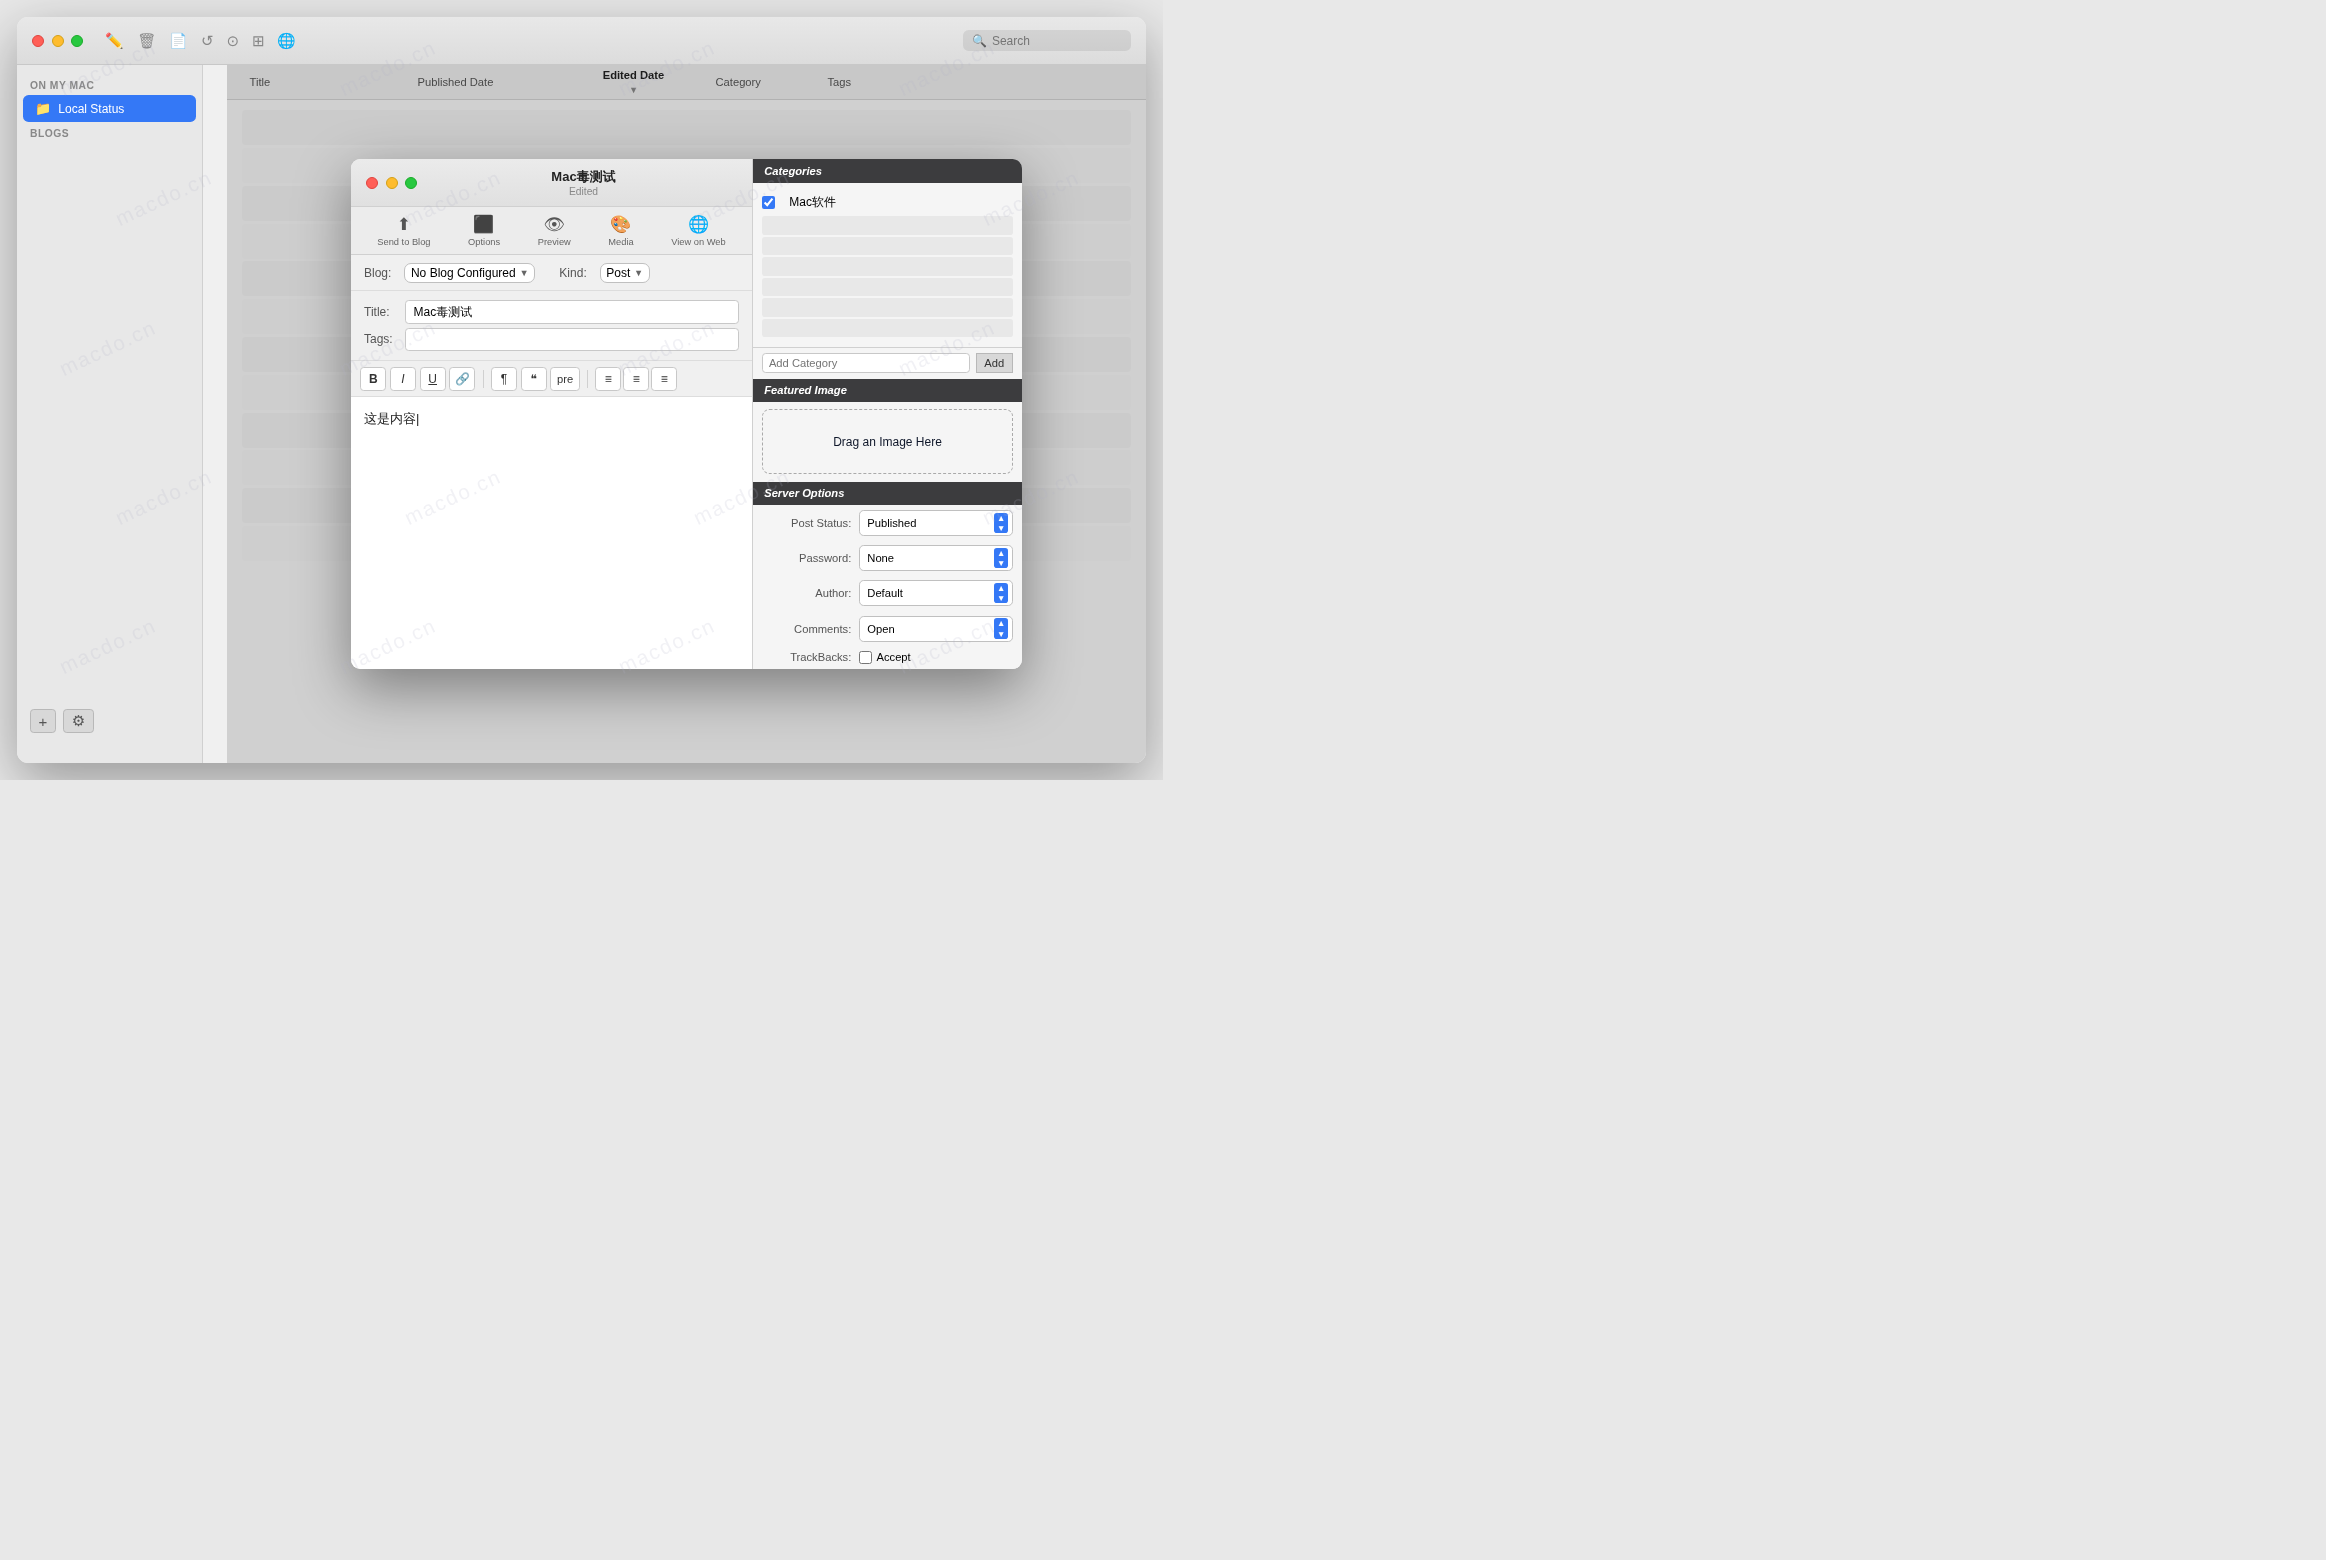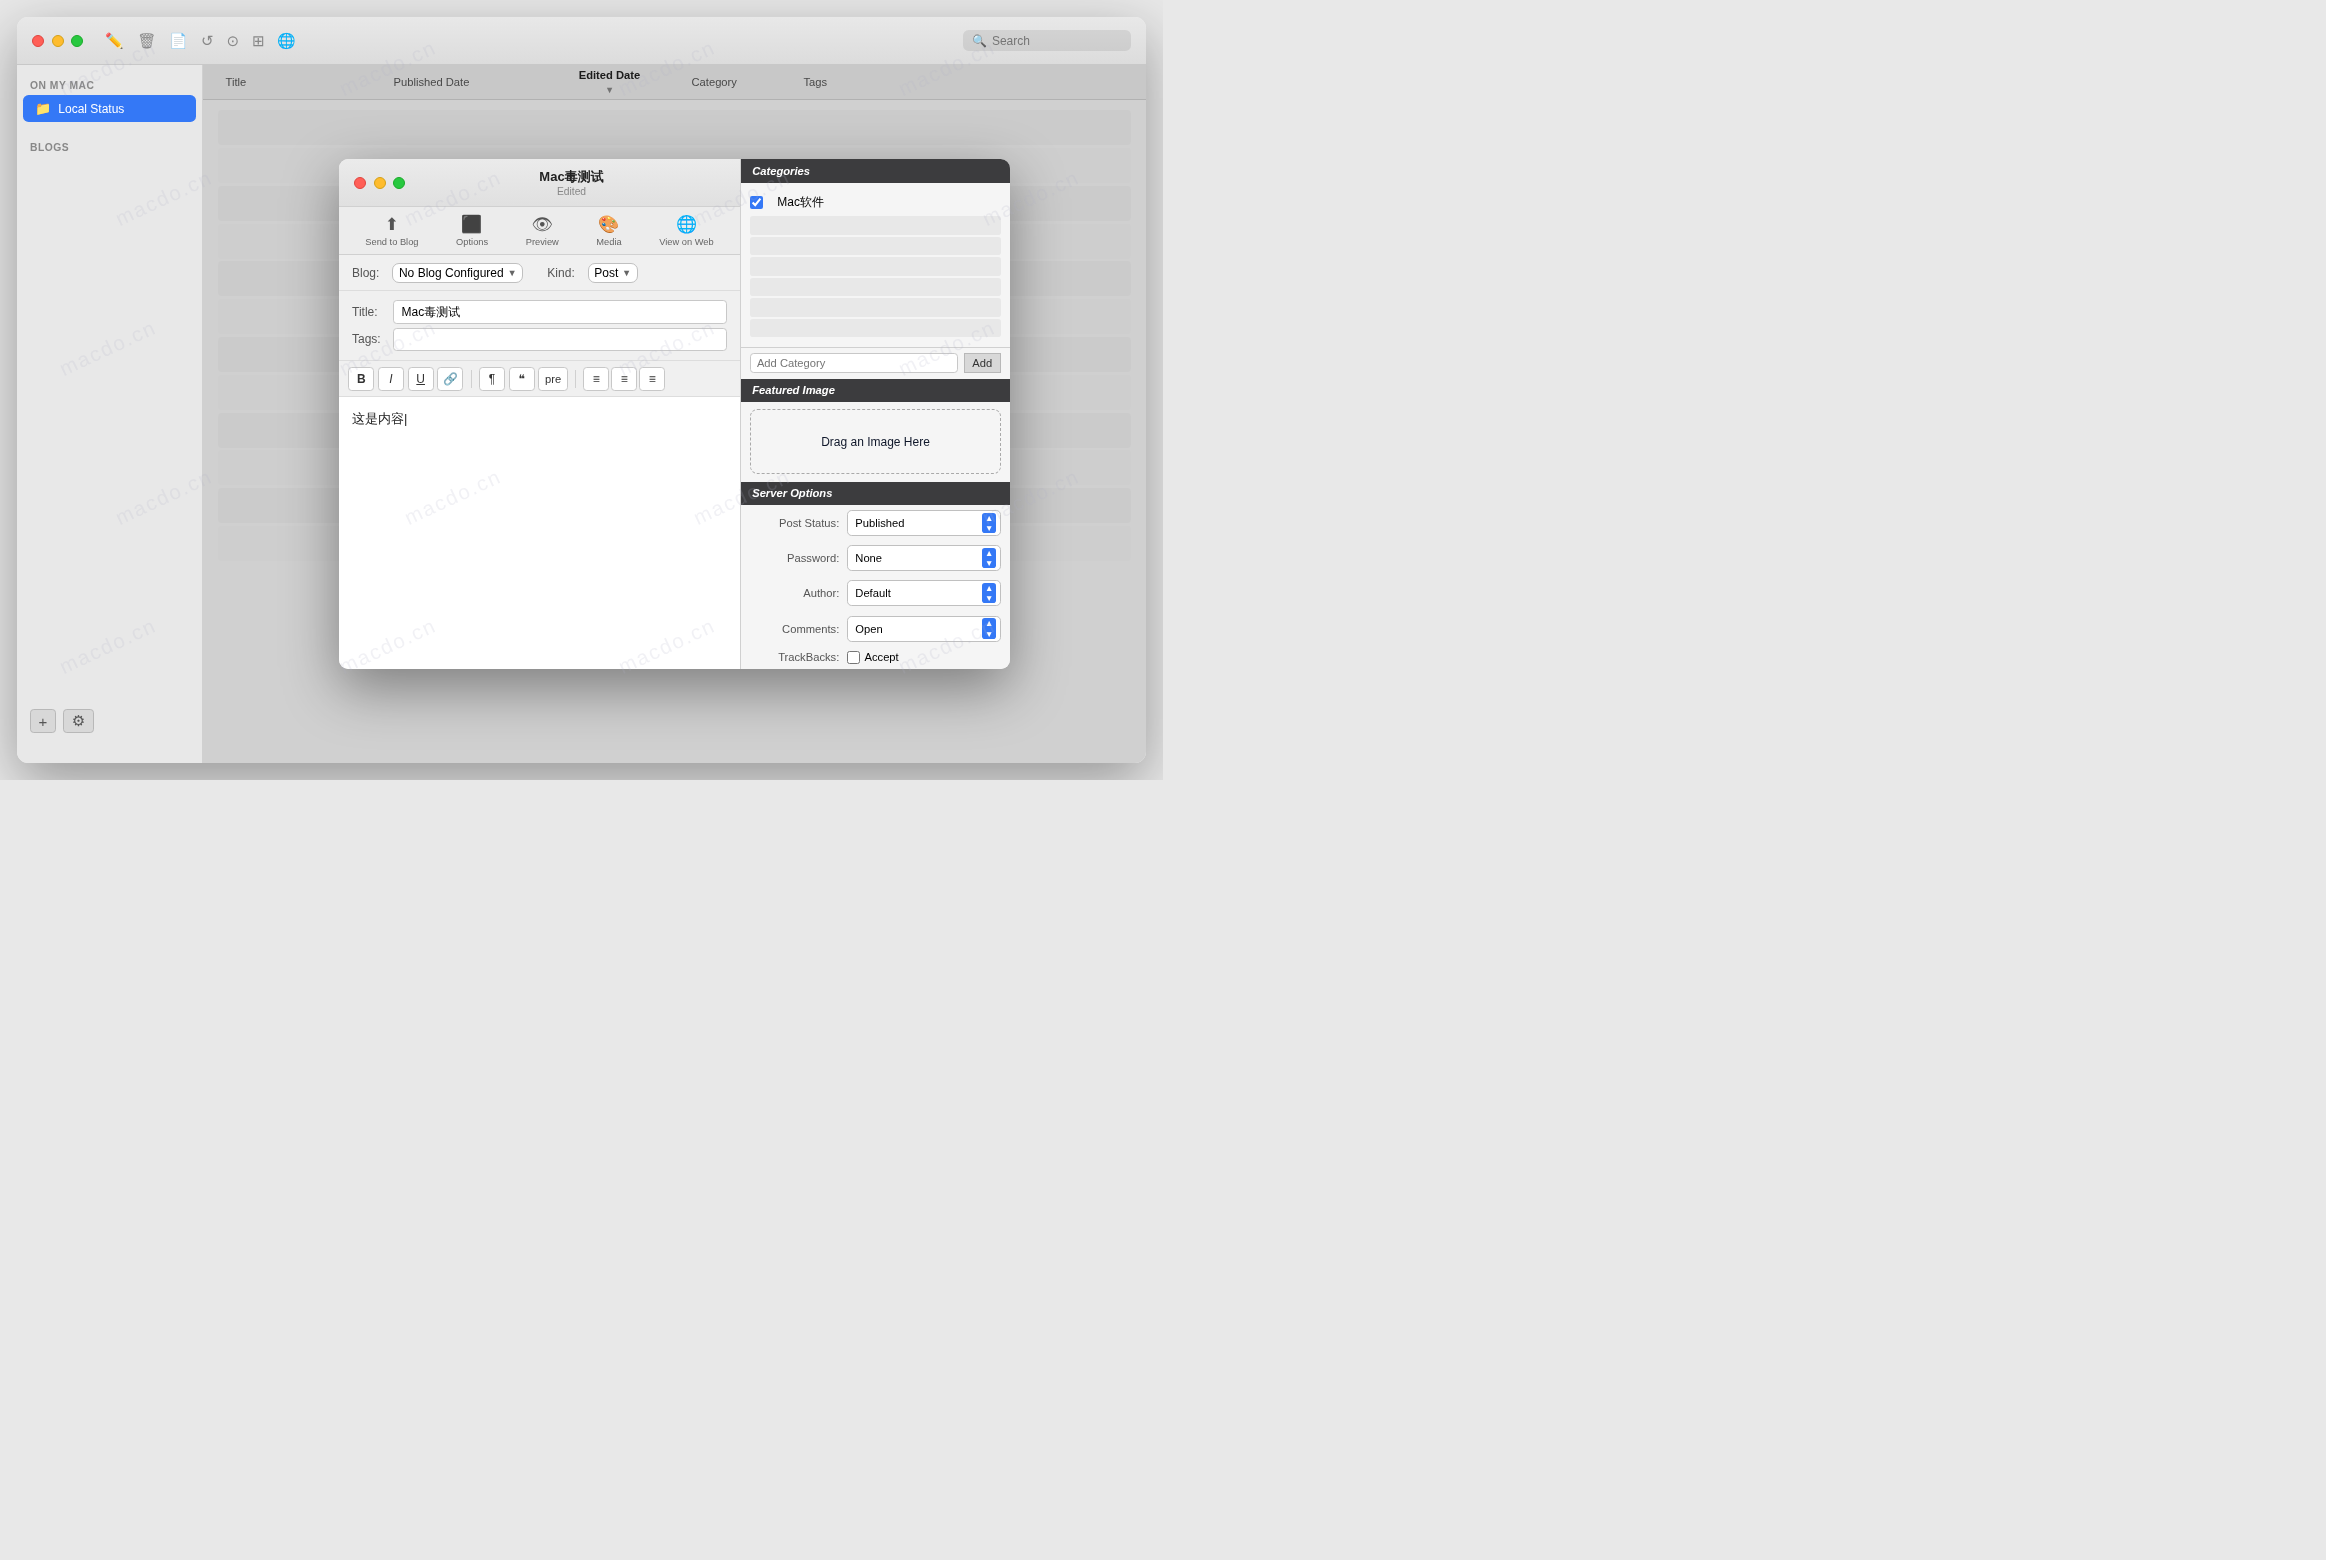--- a/index.html
+++ b/index.html
@@ -132,39 +132,40 @@
     }
     .sidebar-item.active {
       background: #3478f6;
       color: white;
     }
     .sidebar-item .folder-icon {
       margin-right: 6.5px;
       font-size: 13px;
     }
     .sidebar-blogs {
-      margin-top: 17px;
+      margin-top: 3px;
     }
     .sidebar-btn {
       background: #d8d8d8;
       border: 0.9px solid #b8b8b8;
       border-radius: 3.7px;
       padding: 1.9px 7.5px;
       font-size: 15px;
       cursor: pointer;
       color: #555;
     }
 
     
     .content-area {
       flex: 1;
       display: flex;
       flex-direction: column;
       position: relative;
       background: #f5f5f5;
+      margin-left: 24px;
     }
 
     
     .column-headers {
       height: 35px;
       background: #ececec;
       border-bottom: 0.9px solid #d0d0d0;
       display: flex;
       align-items: center;
       padding: 0 15px;

